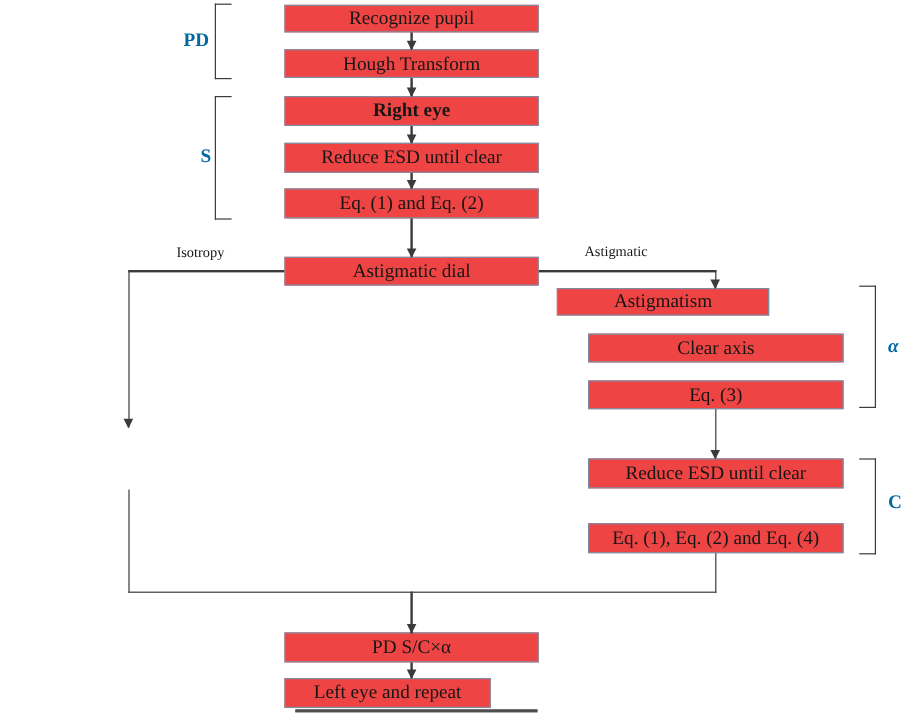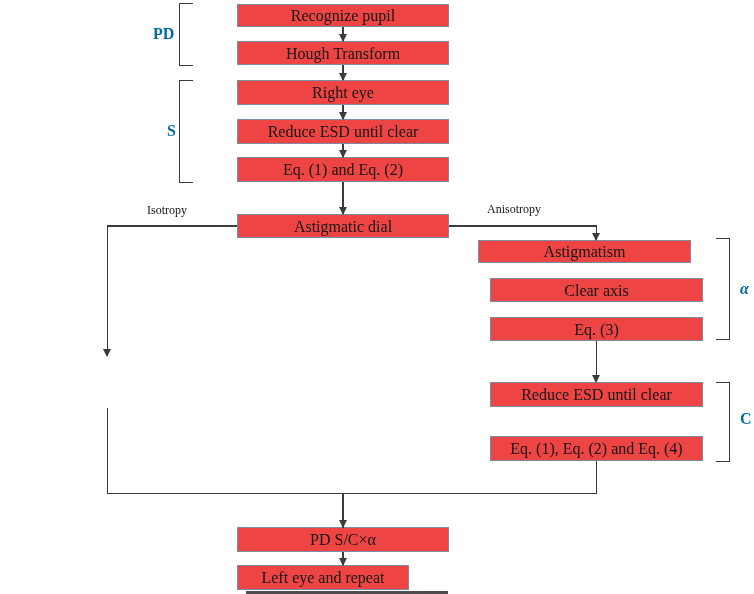--- a/index.html
+++ b/index.html
@@ -54,34 +54,34 @@
 <body>
 
 <div class="canvas">
 
   <div class="box" style="left:237px; top:4px;   width:212px; height:23px;">
     <span>Recognize pupil</span>
   </div>
   <div class="box" style="left:237px; top:41px;  width:212px; height:24px;">
     <span>Hough Transform</span>
   </div>
-  <div class="box" style="left:237px; top:80px;  width:212px; height:25px;">
+  <div class="box" style="left:237px; top:80px;  width:212px; height:25px;font-weight:bold;">
     <span>Right eye</span>
   </div>
   <div class="box" style="left:237px; top:119px; width:212px; height:25px;">
     <span>Reduce ESD until clear</span>
   </div>
   <div class="box" style="left:237px; top:157px; width:212px; height:25px;">
     <span>Eq. (1) and Eq. (2)</span>
   </div>
   <div class="box" style="left:237px; top:214px; width:212px; height:24px;">
     <span>Astigmatic dial</span>
   </div>
 
-  <div class="box" style="left:478px; top:240px; width:213px; height:23px;">
+  <div class="box" style="left:464px; top:240px; width:177px; height:23px;">
     <span>Astigmatism</span>
   </div>
   <div class="box" style="left:490px; top:278px; width:213px; height:24px;">
     <span>Clear axis</span>
   </div>
   <div class="box" style="left:490px; top:317px; width:213px; height:24px;">
     <span>Eq. (3)</span>
   </div>
   <div class="box" style="left:490px; top:382px; width:213px; height:25px;">
     <span>Reduce ESD until clear</span>
@@ -139,17 +139,17 @@
   <div class="bracket-left" style="left:179px; top:80px;  width:14px; height:103px;"></div>
   <div class="bracket-right" style="left:716px; top:238px; width:14px; height:102px;"></div>
   <div class="bracket-right" style="left:716px; top:382px; width:14px; height:80px;"></div>
 
   <div class="bracket-label" style="left:153px; top:25px;">PD</div>
   <div class="bracket-label" style="left:167px; top:122px;">S</div>
   <div class="bracket-label italic" style="left:740px; top:280px;">α</div>
   <div class="bracket-label" style="left:740px; top:410px;">C</div>
 
   <div class="branch-label" style="left:147px; top:203px;">Isotropy</div>
-  <div class="branch-label" style="left:487px; top:202px;">Anisotropy</div>
+  <div class="branch-label" style="left:487px; top:202px;">Astigmatic</div>
 
   <div class="cropped-edge" style="left:246px; top:591px; width:202px; height:3px;"></div>
 
 </div>
 
 </body></html>

